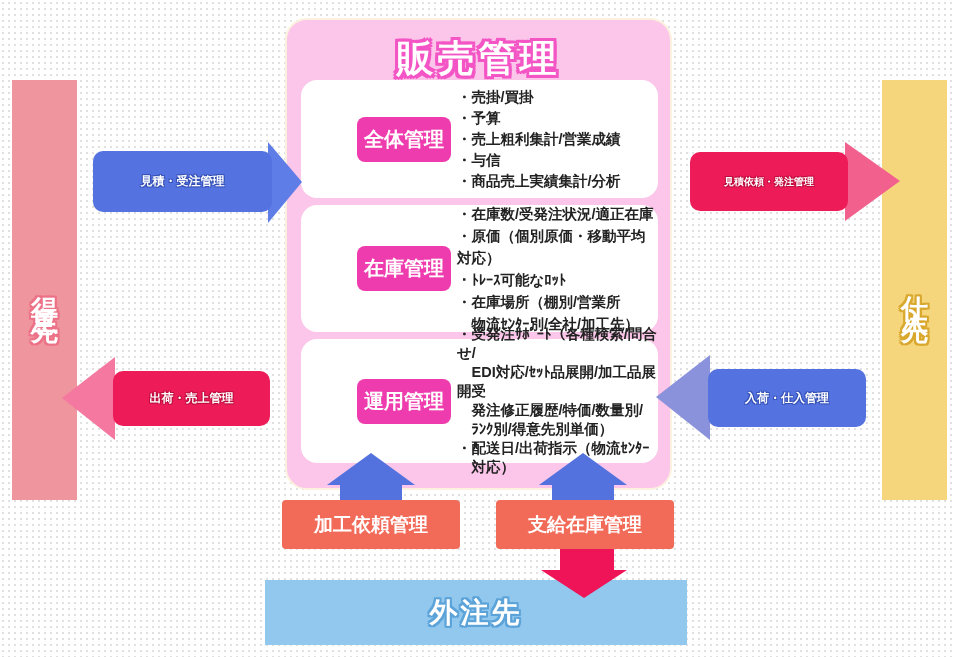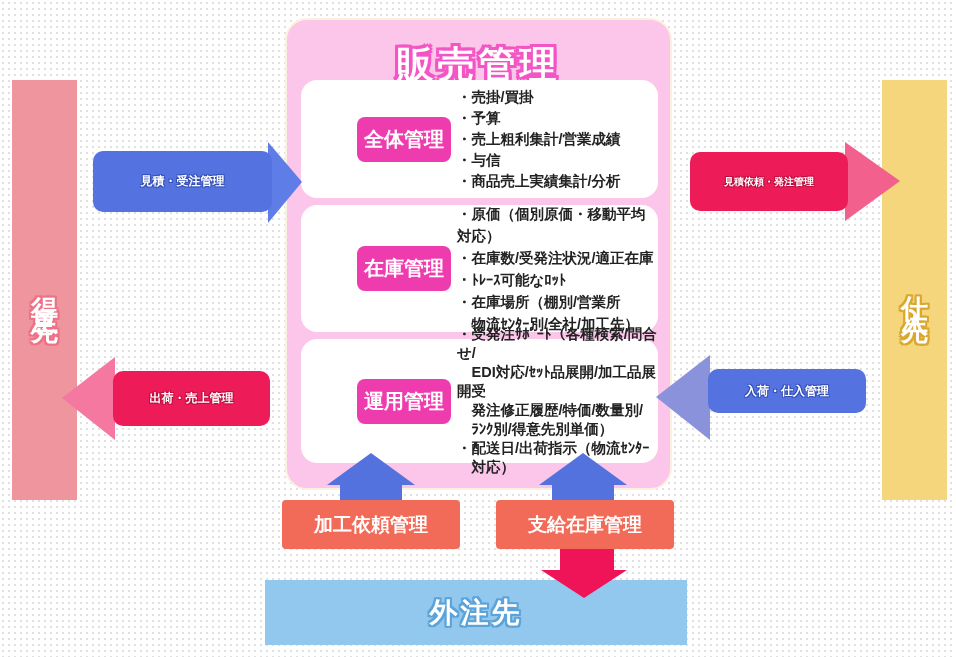--- a/index.html
+++ b/index.html
@@ -25,21 +25,21 @@
   .ol-gold   { text-shadow:-2px -2px 0 #d9a82e,0 -2px 0 #d9a82e,2px -2px 0 #d9a82e,-2px 0 0 #d9a82e,2px 0 0 #d9a82e,-2px 2px 0 #d9a82e,0 2px 0 #d9a82e,2px 2px 0 #d9a82e; }
   .ol-blue   { text-shadow:-2px -2px 0 #5ba3d8,0 -2px 0 #5ba3d8,2px -2px 0 #5ba3d8,-2px 0 0 #5ba3d8,2px 0 0 #5ba3d8,-2px 2px 0 #5ba3d8,0 2px 0 #5ba3d8,2px 2px 0 #5ba3d8; }
   .ol-magenta{ text-shadow:-3px -3px 0 #f455c5,0 -3px 0 #f455c5,3px -3px 0 #f455c5,-3px 0 0 #f455c5,3px 0 0 #f455c5,-3px 3px 0 #f455c5,0 3px 0 #f455c5,3px 3px 0 #f455c5; }
 
   
   .main-box {
     position:absolute; left:285px; top:18px; width:387px; height:472px;
     background:#fbc6e9; border:2px solid #fcf1de; border-radius:22px; z-index:2;
   }
   .main-title {
-    position:absolute; left:0; right:0; top:20px; text-align:center;
+    position:absolute; left:0; right:0; top:14px; text-align:center;
     font-size:37px; font-weight:bold; color:#ffffff; letter-spacing:4px;
   }
   .card {
     position:absolute; left:14px; width:357px; background:#ffffff;
     border-radius:16px; display:flex; align-items:center; z-index:3;
   }
   .card1 { top:60px;  height:118px; }
   .card2 { top:185px; height:127px; }
   .card3 { top:319px; height:124px; }
   .card-label {
@@ -66,21 +66,21 @@
   .headA { left:268px; top:142px; border-top:40px solid transparent; border-bottom:41px solid transparent; border-left:34px solid #5f7de6; }
   .labelA { left:93px; top:151px; width:179px; height:61px; }
 
   .headB { left:62px; top:357px; border-top:41px solid transparent; border-bottom:42px solid transparent; border-right:53px solid #f478a0; }
   .labelB { left:113px; top:371px; width:157px; height:55px; }
 
   .headC { left:845px; top:142px; border-top:39px solid transparent; border-bottom:40px solid transparent; border-left:55px solid #f2618e; }
   .labelC { left:690px; top:152px; width:158px; height:59px; font-size:10px; }
 
   .headD { left:656px; top:355px; border-top:42px solid transparent; border-bottom:43px solid transparent; border-right:54px solid #8b92dc; }
-  .labelD { left:708px; top:369px; width:158px; height:44px; }
+  .labelD { left:708px; top:369px; width:158px; height:58px; }
 
   
   .up-head { border-left:44px solid transparent; border-right:44px solid transparent; border-bottom:32px solid #5372de; z-index:4; }
   .upL-head { left:327px; top:453px; }
   .upR-head { left:539px; top:453px; }
   .up-stem { position:absolute; width:62px; height:27px; background:#5372de; z-index:4; }
   .upL-stem { left:340px; top:483px; }
   .upR-stem { left:552px; top:483px; }
 
   .down-stem { position:absolute; left:560px; top:546px; width:54px; height:27px; background:#ef1457; z-index:3; }
@@ -127,22 +127,22 @@
         <div class="line">・予算</div>
         <div class="line">・売上粗利集計/営業成績</div>
         <div class="line">・与信</div>
         <div class="line">・商品売上実績集計/分析</div>
       </div>
     </div>
 
     <div class="card card2">
       <div class="card-label">在庫管理</div>
       <div class="card-list">
+        <div class="line">・在庫数/受発注状況/適正在庫</div>
         <div class="line">・原価（個別原価・移動平均対応）</div>
-        <div class="line">・在庫数/受発注状況/適正在庫</div>
         <div class="line">・ﾄﾚｰｽ可能なﾛｯﾄ</div>
         <div class="line">・在庫場所（棚別/営業所</div>
         <div class="line">　物流ｾﾝﾀｰ別/全社/加工先）</div>
       </div>
     </div>
 
     <div class="card card3">
       <div class="card-label">運用管理</div>
       <div class="card-list">
         <div class="line">・受発注ｻﾎﾟｰﾄ（各種検索/問合せ/</div>

